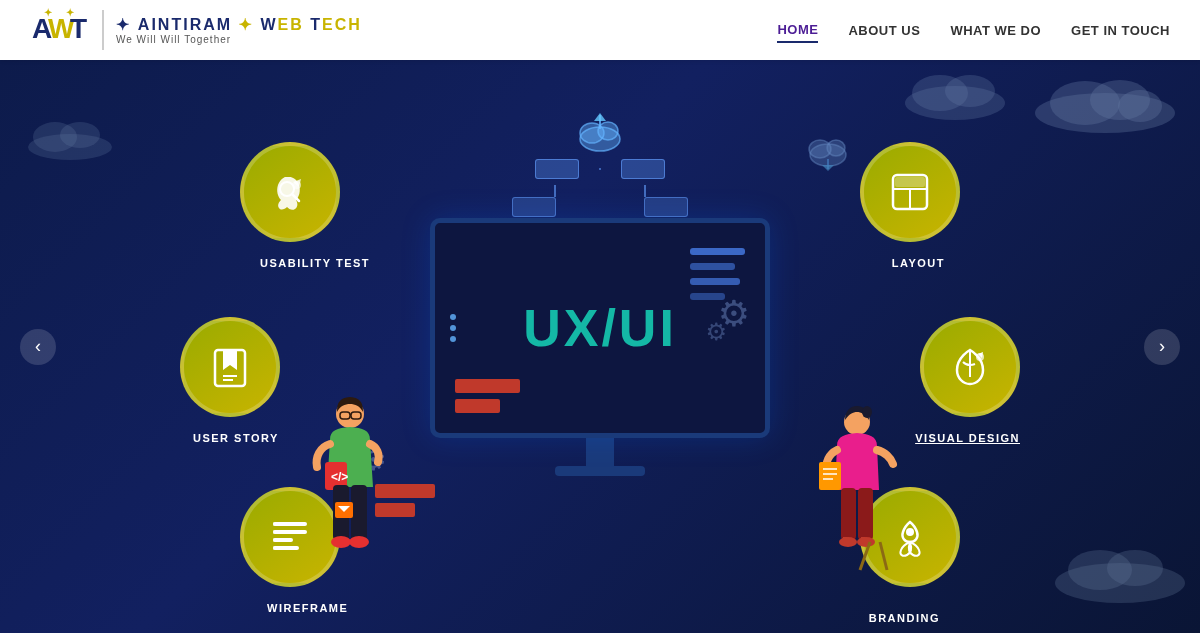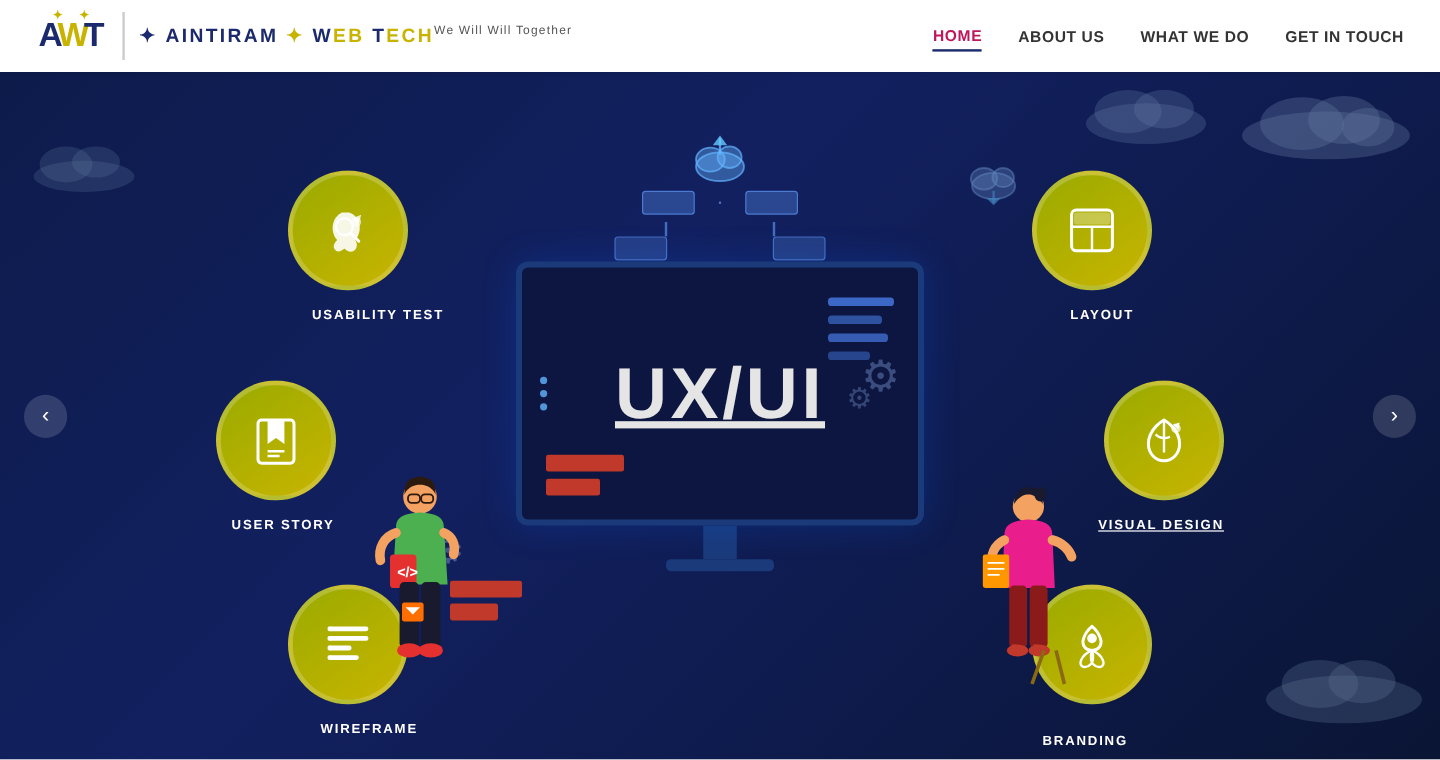--- a/index.html
+++ b/index.html
@@ -31,21 +31,21 @@
       font-size: 22px;
       font-weight: 900;
       color: #1a2a6c;
       letter-spacing: -1px;
     }
     .logo-divider {
       width: 2px;
       height: 40px;
       background: #ccc;
     }
-    .logo-text-block { display: flex; }
+    .logo-text-block { display: flex; flex-direction: column; }
     .logo-company {
       font-size: 16px;
       font-weight: 700;
       color: #1a2a6c;
       letter-spacing: 2px;
       text-transform: uppercase;
     }
     .logo-tagline {
       font-size: 10px;
       color: #555;
@@ -60,21 +60,21 @@
       font-size: 13px;
       font-weight: 600;
       color: #333;
       cursor: pointer;
       text-transform: uppercase;
       letter-spacing: 0.5px;
       padding: 4px 0;
       text-decoration: none;
     }
     .nav-item.active {
-      color: #be185d;
+      color: #4c1d95;
       border-bottom: 2px solid #1a2a6c;
     }
 
     
     .hero {
       width: 1200px;
       height: 573px;
       background: linear-gradient(135deg, #0d1b4b 0%, #122060 40%, #0a1535 100%);
       position: relative;
       overflow: hidden;
@@ -311,21 +311,21 @@
         <path d="M25 30 C25 30 32 33 34 38 C36 43 32 45 28 43 C24 41 23 36 25 30 Z" fill="none" stroke="white" stroke-width="2"></path>
         <circle cx="25" cy="20" r="4" fill="white"></circle>
       </svg>
     </div>
     <div class="circle-label cl-branding">BRANDING</div>
 
     <div style="position:absolute;left:50%;top:50%;transform:translate(-50%,-50%);z-index:3;">
 
       <div style="width:340px;height:220px;background:#0d1640;border:5px solid #1a3a7a;border-radius:10px;position:relative;overflow:hidden;display:flex;align-items:center;justify-content:center;box-shadow:0 0 30px rgba(0,100,255,0.2);">
 
-        <span style="font-size:60px;font-weight:900;color:#e5e5e5;letter-spacing:3px;z-index:2;position:relative;text-decoration:underline;">UX/UI</span>
+        <span style="font-size:52px;font-weight:900;color:#14b8a6;letter-spacing:3px;z-index:2;position:relative;">UX/UI</span>
 
         <div style="position:absolute;right:20px;top:25px;display:flex;flex-direction:column;gap:8px;">
           <div style="width:55px;height:7px;background:rgba(80,140,255,0.7);border-radius:3px;"></div>
           <div style="width:45px;height:7px;background:rgba(80,140,255,0.5);border-radius:3px;"></div>
           <div style="width:50px;height:7px;background:rgba(80,140,255,0.6);border-radius:3px;"></div>
           <div style="width:35px;height:7px;background:rgba(80,140,255,0.4);border-radius:3px;"></div>
         </div>
 
         <div style="position:absolute;left:15px;top:50%;transform:translateY(-50%);display:flex;flex-direction:column;gap:5px;">
           <div style="width:6px;height:6px;border-radius:50%;background:rgba(100,180,255,0.8);"></div>

